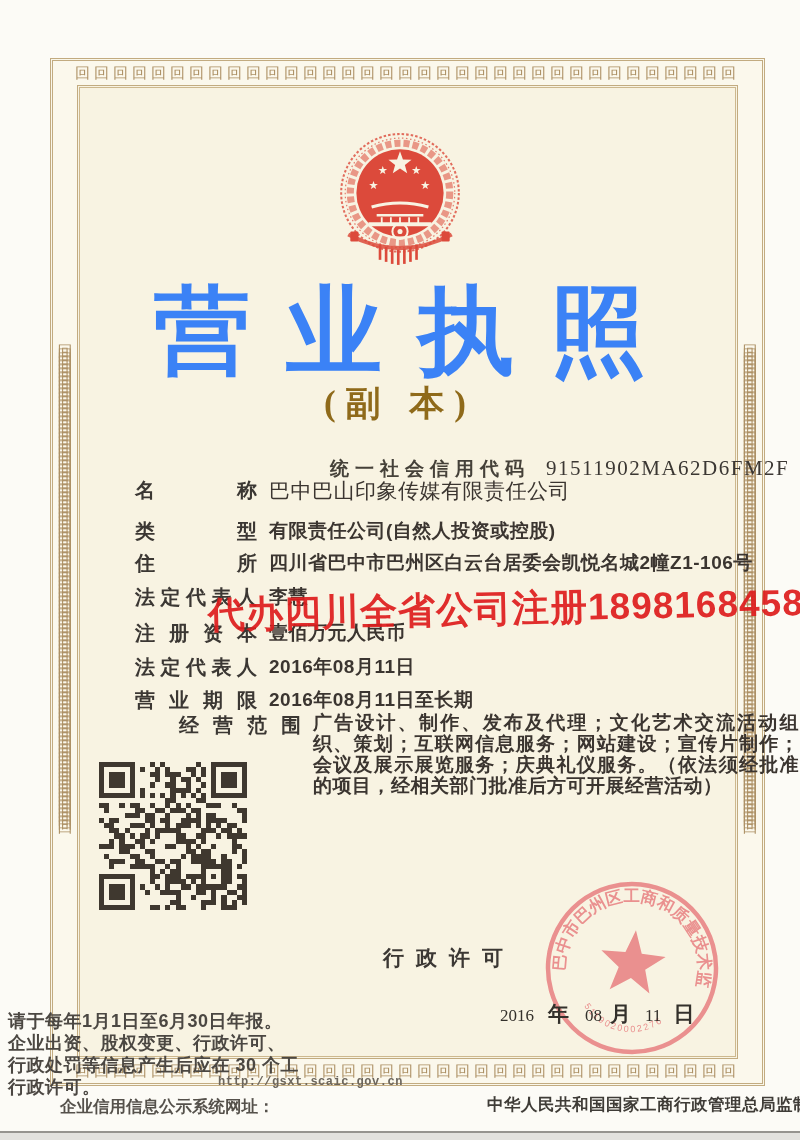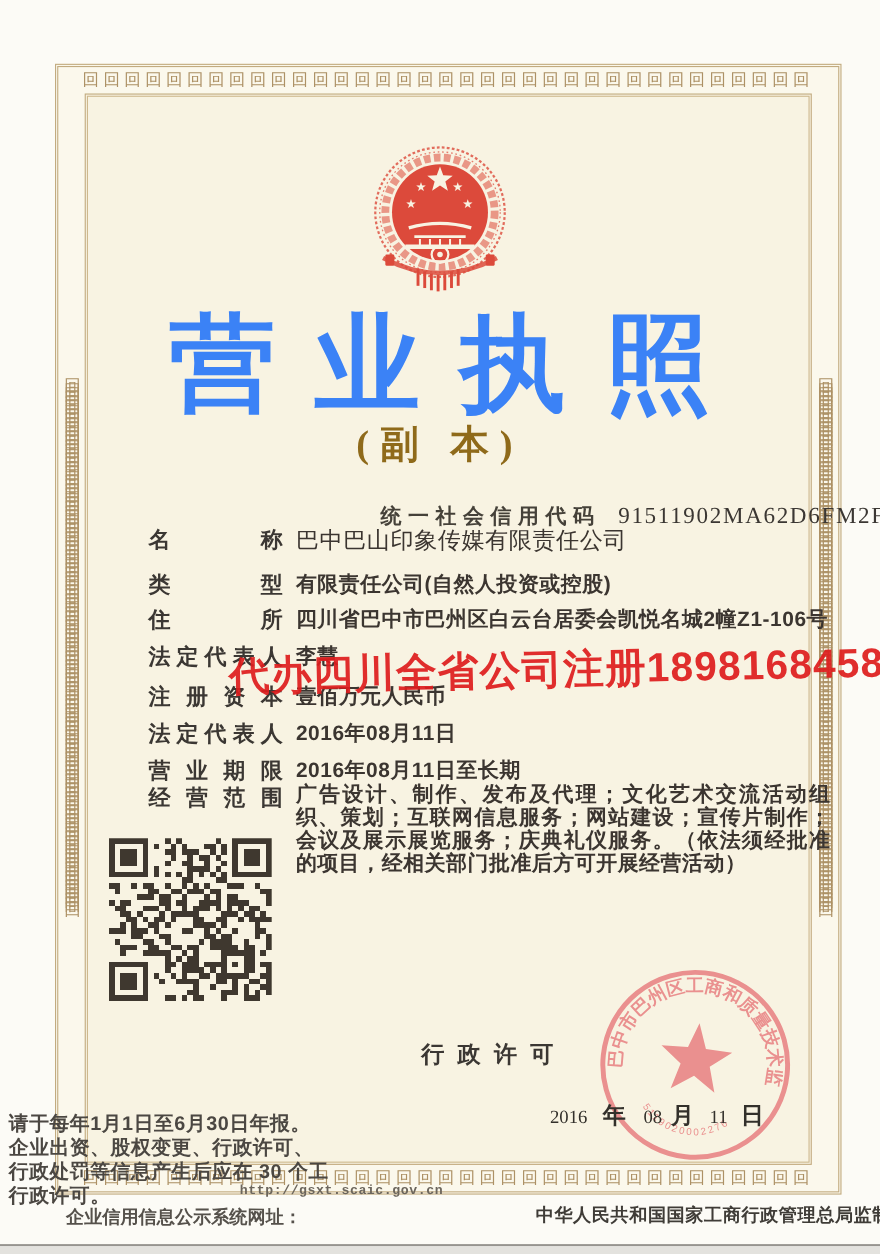--- a/index.html
+++ b/index.html
@@ -53,40 +53,40 @@
   }
   .subtitle {
     position:absolute; left:0; right:0; top:380px; text-align:center;
     font-family:"Liberation Serif", serif; font-weight:bold;
     font-size:35px; letter-spacing:10px; color:#8f6a1a;
   }
   .credit-line {
     position:absolute; left:330px; top:429px; display:flex; align-items:baseline; gap:16px;
     white-space:nowrap;
   }
-  .credit-label { font-size:19px; font-weight:bold; letter-spacing:6px; color:#454139;margin-left:16px; }
+  .credit-label { font-size:19px; font-weight:bold; letter-spacing:6px; color:#454139; }
   .credit-code  { font-family:"Liberation Serif", serif; font-size:21px; letter-spacing:1.5px; color:#3b3733;margin-top:27px; }
 
   
   .row { position:absolute; left:135px; display:flex; align-items:flex-start; }
   .row .label {
     width:122px; flex:0 0 122px; font-size:20px; font-weight:bold; color:#3b3733;
     text-align:justify; text-align-last:justify; letter-spacing:0;
   }
   .row .value {
     margin-left:12px; font-size:19px; font-weight:600; color:#3b3530; letter-spacing:0.5px;
   }
   .row-name  { top:477px; } .row-name .value { font-size:21px; font-weight:normal; }
   .row-type  { top:518px; }
   .row-addr  { top:550px; }
   .row-legal { top:584px; }
   .row-cap   { top:620px; }
   .row-est   { top:654px; }
   .row-term  { top:687px; }
-  .row-scope { top:712px; }
+  .row-scope { top:712px;margin-left:44px; }
   .row-scope .value { width:486px; line-height:21px; text-align:justify; }
 
   
   .watermark {
     position:absolute; left:208px; top:584px; z-index:4;
     font-size:37px; font-weight:bold; color:#de1d1d; white-space:nowrap;
     transform:rotate(-1.2deg); letter-spacing:1px; opacity:0.92;
   }
 
   

